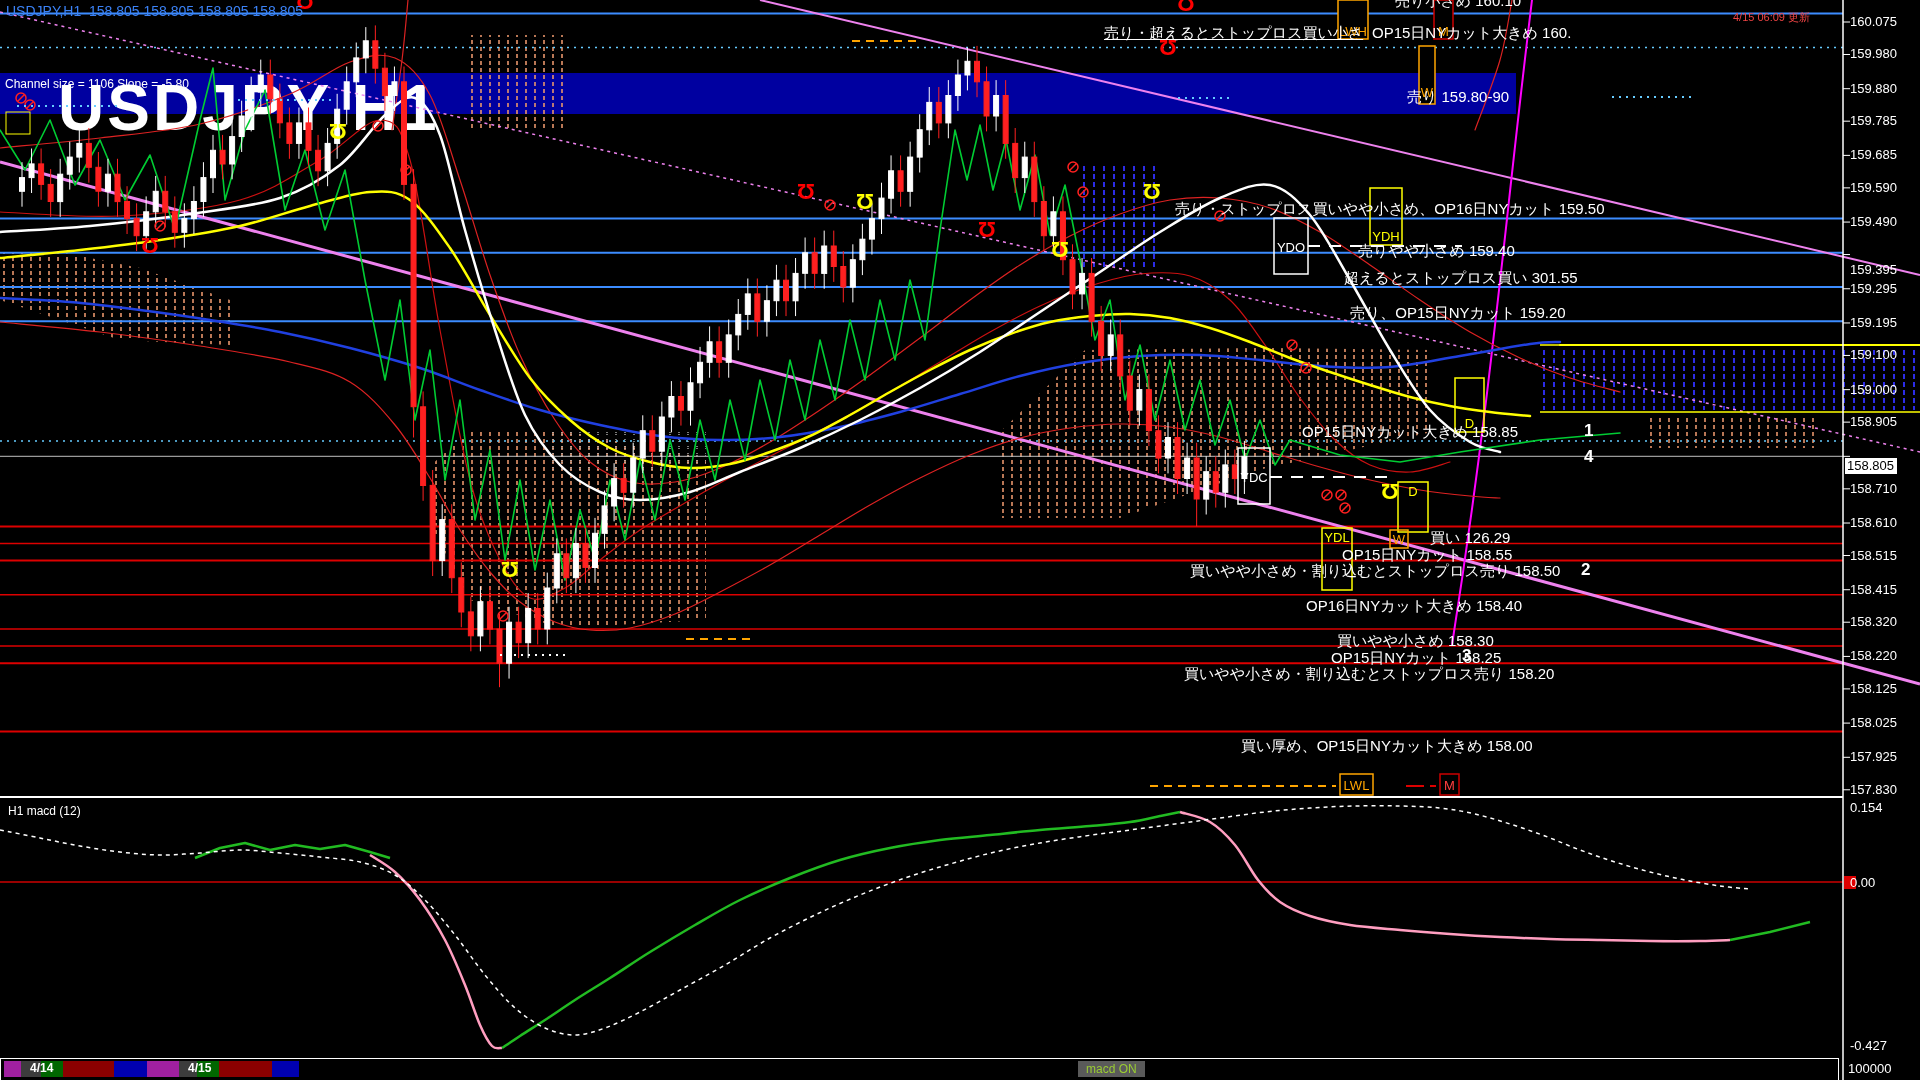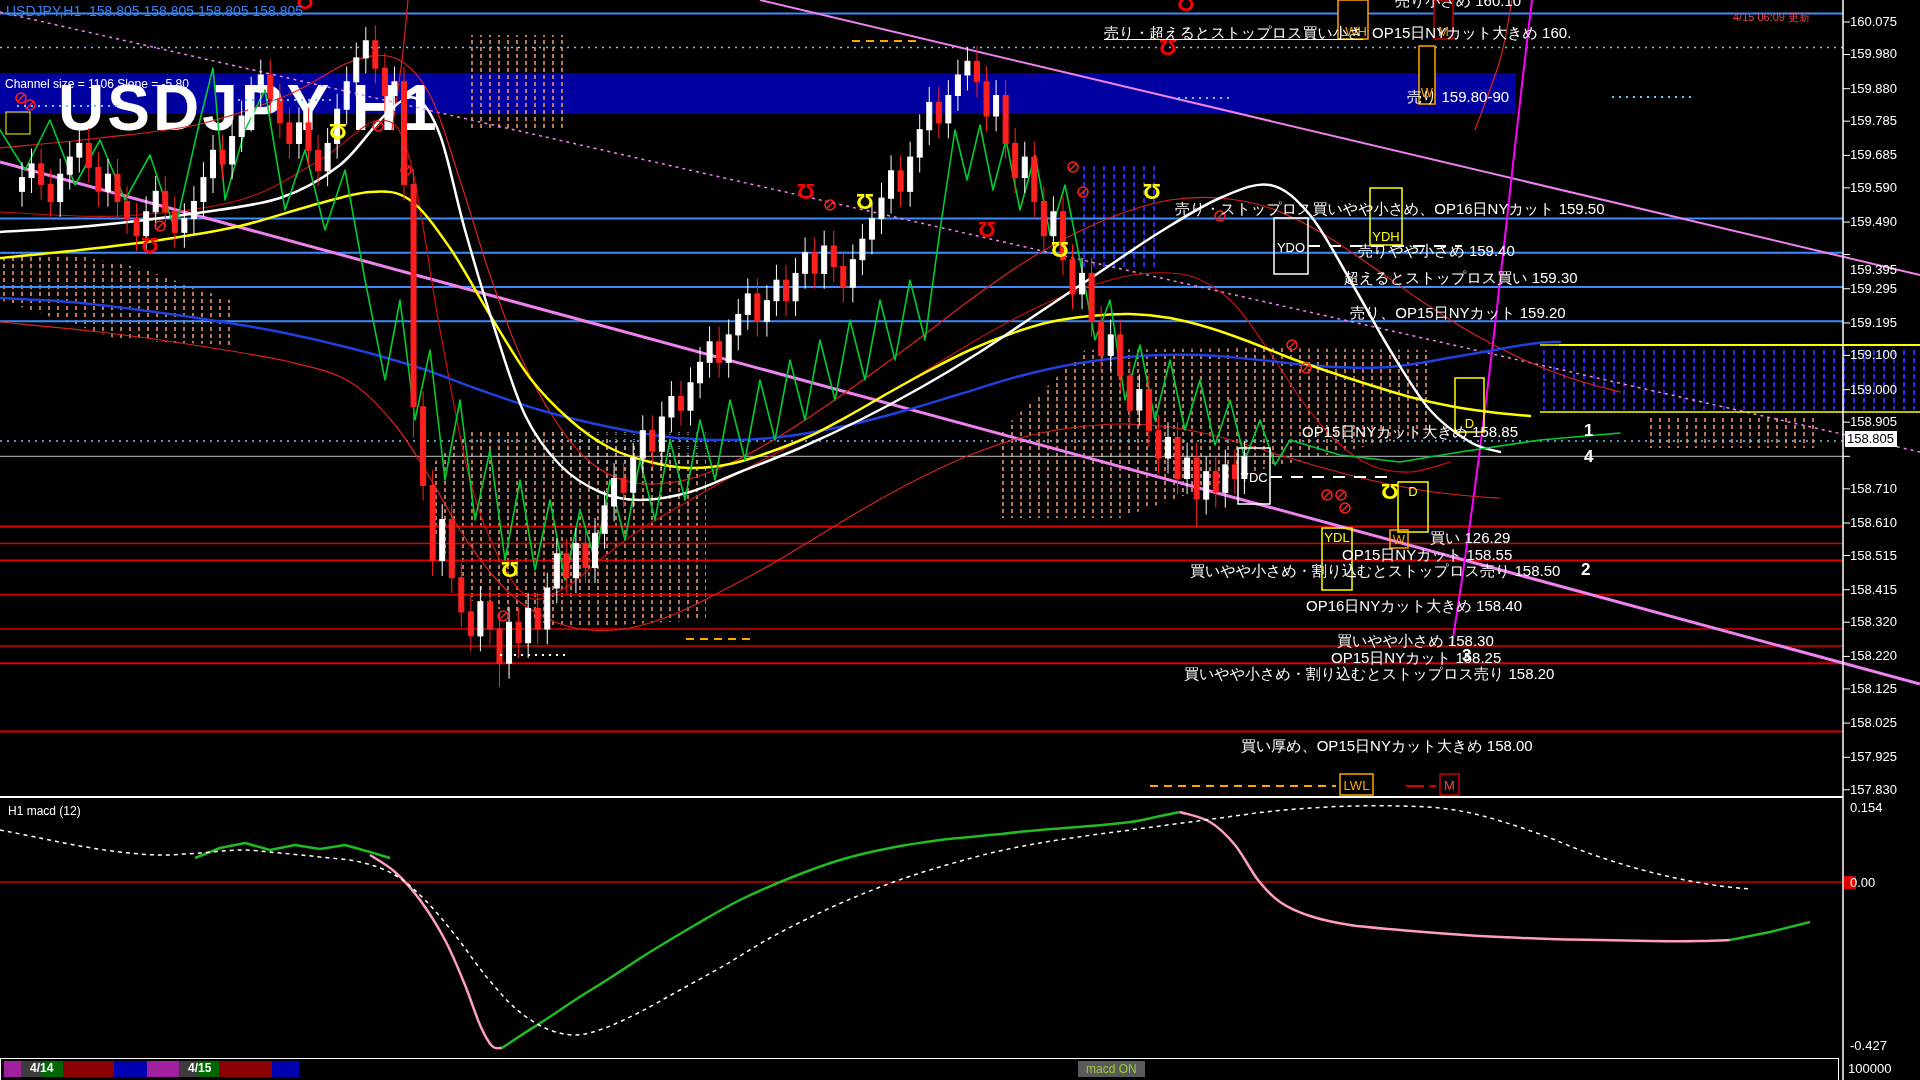--- a/index.html
+++ b/index.html
@@ -488,21 +488,21 @@
   <div class="macd-axis" style="top:1038px">-0.427</div>
   <div class="vol-label">100000</div>
 
   <div id="annLayer">
       <div class="ann" style="left: 1395px; top: -8px;">売り小さめ 160.10</div>
       <div class="ann" style="left: 1104px; top: 24px; text-decoration: underline;">売り・超えるとストップロス買い小さ</div>
       <div class="ann" style="left: 1372px; top: 24px;">OP15日NYカット大きめ 160.</div>
       <div class="ann" style="left: 1407px; top: 88px;">売り 159.80-90</div>
       <div class="ann" style="left: 1175px; top: 200px;">売り・ストップロス買いやや小さめ、OP16日NYカット 159.50</div>
       <div class="ann" style="left: 1358px; top: 235px; margin-top: 7px;">売りやや小さめ 159.40</div>
-      <div class="ann" style="left: 1344px; top: 269px;">超えるとストップロス買い 159.30</div>
+      <div class="ann" style="left: 1344px; top: 269px;">超えるとストップロス買い 301.55</div>
       <div class="ann" style="left: 1350px; top: 304px;">売り、OP15日NYカット 159.20</div>
       <div class="ann" style="left: 1302px; top: 423px;">OP15日NYカット大きめ 158.85</div>
       <div class="ann" style="left: 1430px; top: 529px;">買い 126.29</div>
       <div class="ann" style="left: 1342px; top: 546px;">OP15日NYカット 158.55</div>
       <div class="ann" style="left: 1190px; top: 562px;">買いやや小さめ・割り込むとストップロス売り 158.50</div>
       <div class="ann" style="left: 1306px; top: 597px;">OP16日NYカット大きめ 158.40</div>
       <div class="ann" style="left: 1337px; top: 632px;">買いやや小さめ 158.30</div>
       <div class="ann" style="left: 1331px; top: 649px;">OP15日NYカット 158.25</div>
       <div class="ann" style="left: 1184px; top: 665px;">買いやや小さめ・割り込むとストップロス売り 158.20</div>
       <div class="ann" style="left: 1241px; top: 737px;">買い厚め、OP15日NYカット大きめ 158.00</div>
@@ -518,21 +518,21 @@
       <div class="axis-label" style="top: 113.18px;">159.785</div>
       <div class="axis-label" style="top: 147.38px;">159.685</div>
       <div class="axis-label" style="top: 179.87px;">159.590</div>
       <div class="axis-label" style="top: 214.07px;">159.490</div>
       <div class="axis-label" style="top: 246.56px; margin-top: 15px;">159.395</div>
       <div class="axis-label" style="top: 280.76px;">159.295</div>
       <div class="axis-label" style="top: 314.96px;">159.195</div>
       <div class="axis-label" style="top: 347.45px;">159.100</div>
       <div class="axis-label" style="top: 381.65px;">159.000</div>
       <div class="axis-label" style="top: 414.14px;">158.905</div>
-      <div class="axis-label current" style="top: 431px;">158.805</div>
+      <div class="axis-label current" style="top: 458px;">158.805</div>
       <div class="axis-label" style="top: 480.83px;">158.710</div>
       <div class="axis-label" style="top: 515.03px;">158.610</div>
       <div class="axis-label" style="top: 547.52px;">158.515</div>
       <div class="axis-label" style="top: 581.72px;">158.415</div>
       <div class="axis-label" style="top: 614.21px;">158.320</div>
       <div class="axis-label" style="top: 648.41px;">158.220</div>
       <div class="axis-label" style="top: 680.9px;">158.125</div>
       <div class="axis-label" style="top: 715.1px;">158.025</div>
       <div class="axis-label" style="top: 749.3px;">157.925</div>
       <div class="axis-label" style="top: 781.79px;">157.830</div>

